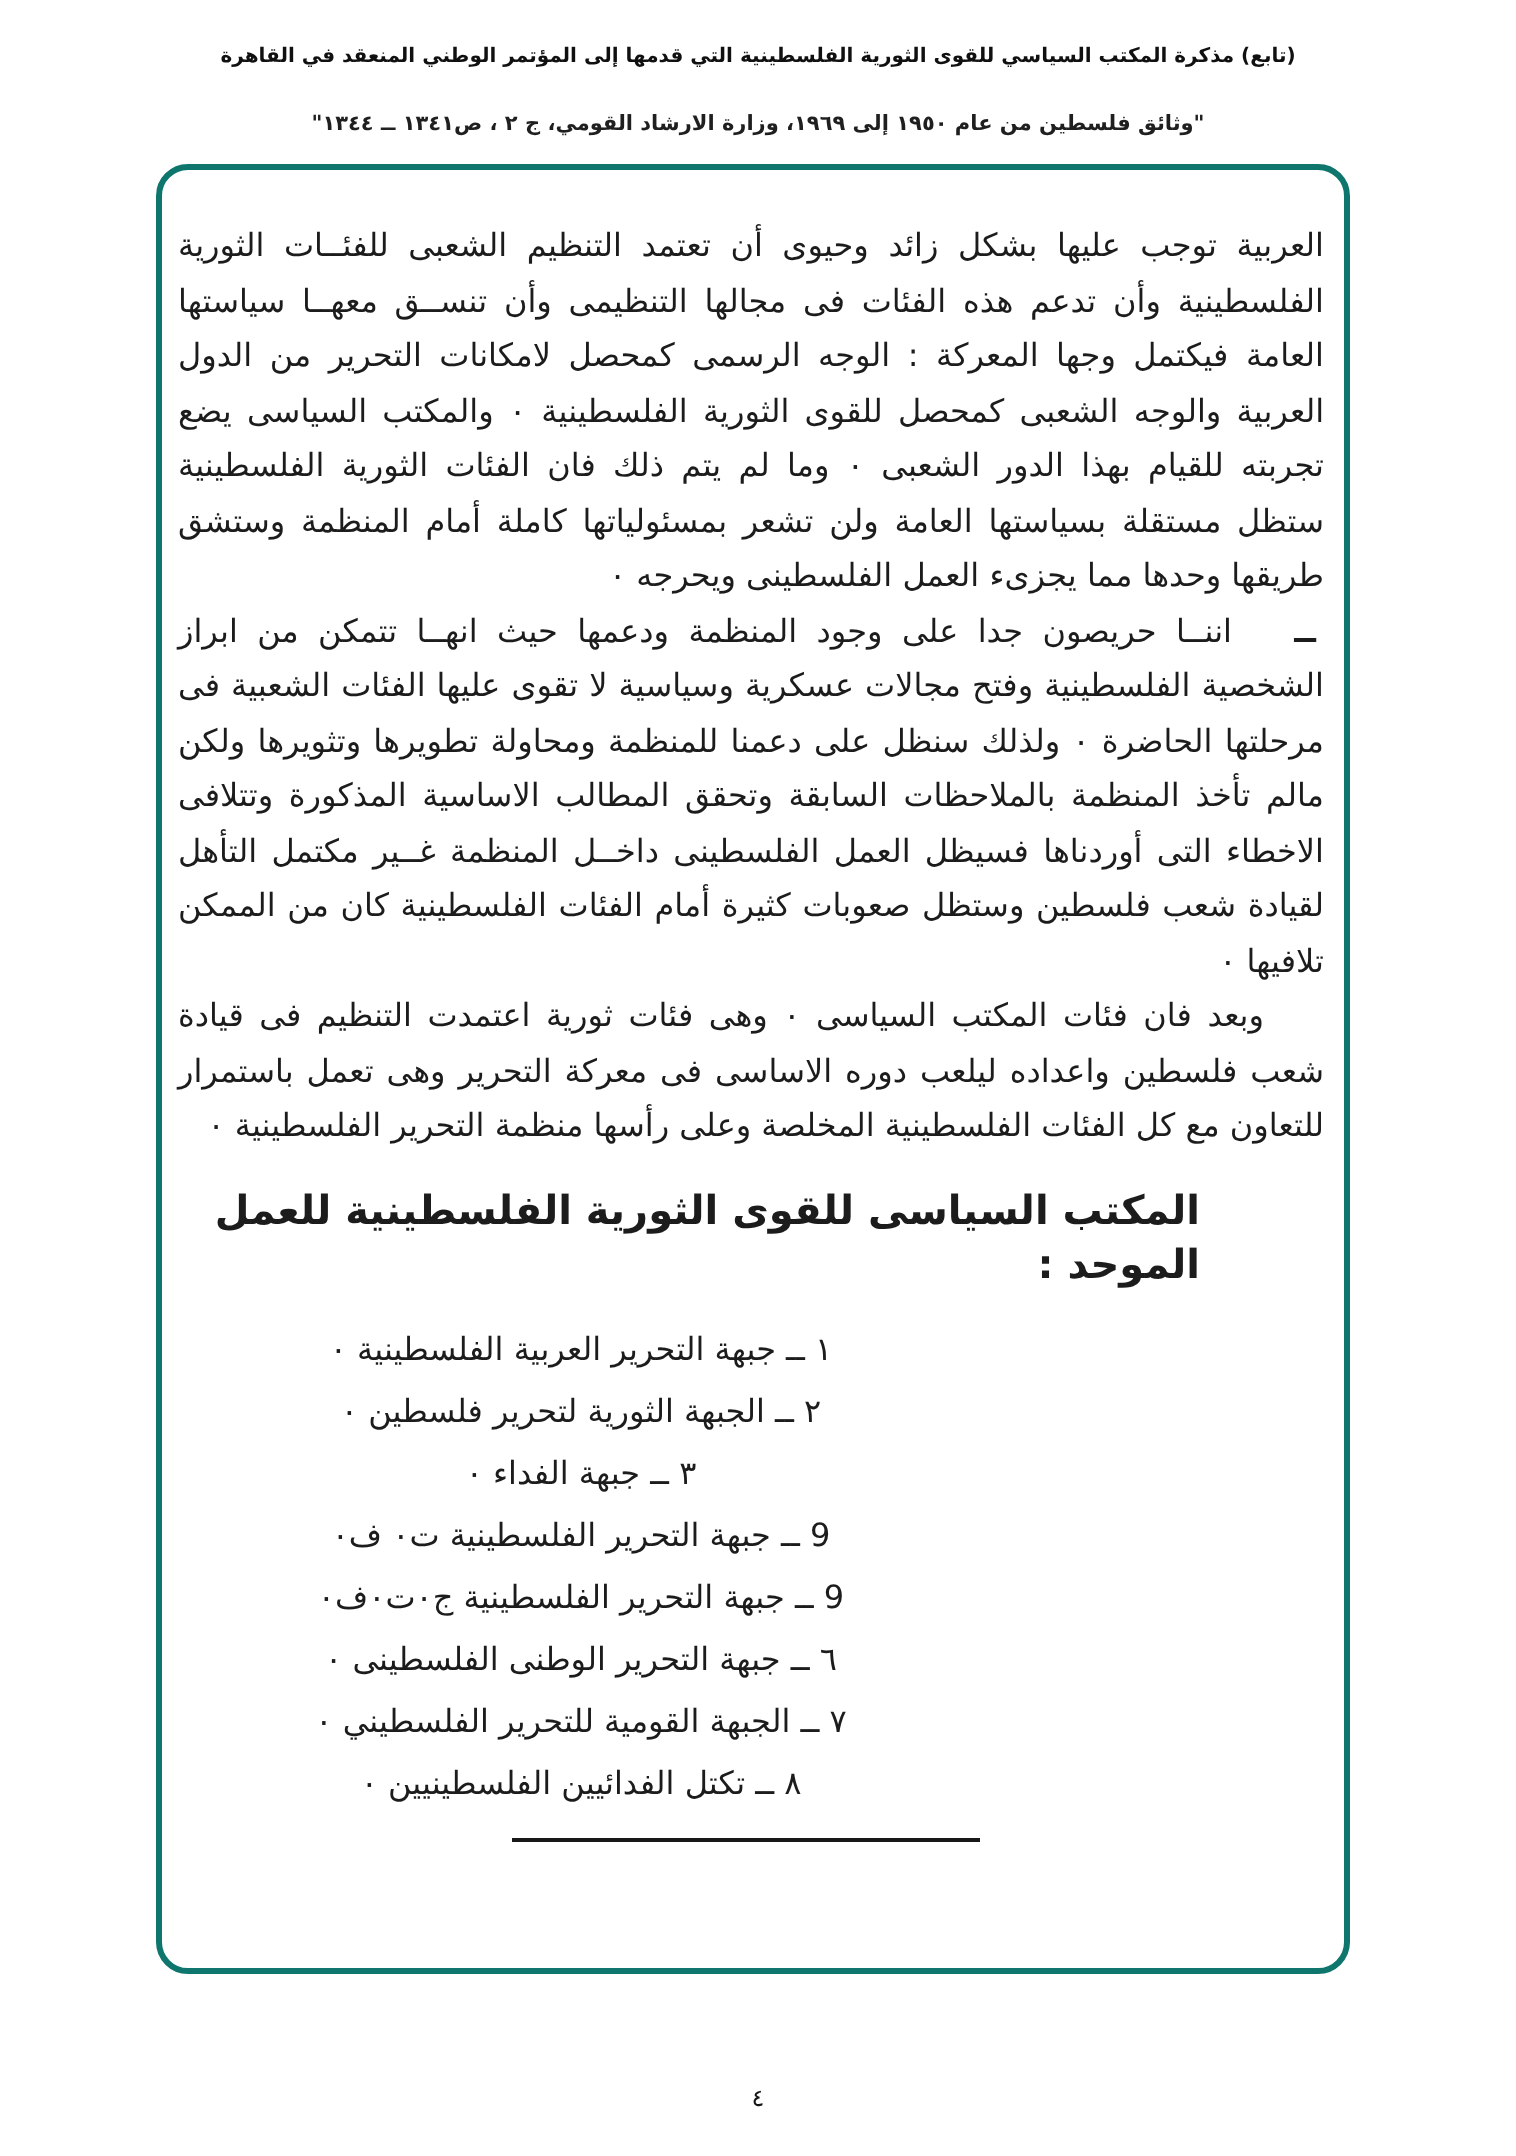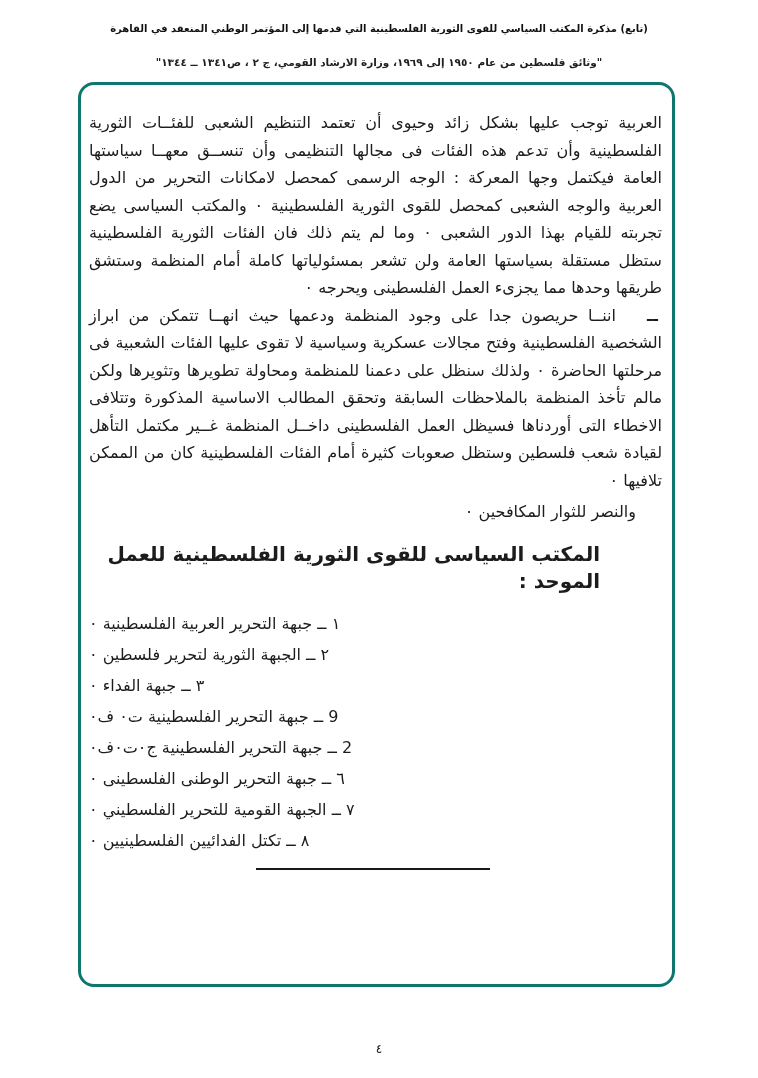--- a/index.html
+++ b/index.html
@@ -80,21 +80,21 @@
     text-align: right;
   }
   .list-heading {
     font-weight: bold;
     font-size: 20px;
     margin: 15px 62px 0 0 !important;
     text-align: right;
   }
   .fronts-list {
     margin: 14px 170px 0 0;
-    text-align: left;
+    text-align: center;
   }
   .front-item {
     line-height: 27px;
     margin-bottom: 4px;
     white-space: nowrap;
   }
   .footnote-divider {
     width: 234px;
     height: 0;
     border-top: 2px solid #181818;
@@ -120,31 +120,31 @@
 <div class="green-box">
   <div class="content">
 
     <p>العربية توجب عليها بشكل زائد وحيوى أن تعتمد التنظيم الشعبى للفئــات الثورية الفلسطينية وأن تدعم هذه الفئات فى مجالها التنظيمى وأن تنســق معهــا سياستها العامة فيكتمل وجها المعركة : الوجه الرسمى كمحصل لامكانات التحرير من الدول العربية والوجه الشعبى كمحصل للقوى الثورية الفلسطينية ٠ والمكتب السياسى يضع تجربته للقيام بهذا الدور الشعبى ٠ وما لم يتم ذلك فان الفئات الثورية الفلسطينية ستظل مستقلة بسياستها العامة ولن تشعر بمسئولياتها كاملة أمام المنظمة وستشق طريقها وحدها مما يجزىء العمل الفلسطينى ويحرجه ٠</p>
 
     <p class="para-2">
       <span class="para-2-dash">ــ</span>
       <span>اننــا حريصون جدا على وجود المنظمة ودعمها حيث انهــا تتمكن من ابراز الشخصية الفلسطينية وفتح مجالات عسكرية وسياسية لا تقوى عليها الفئات الشعبية فى مرحلتها الحاضرة ٠ ولذلك سنظل على دعمنا للمنظمة ومحاولة تطويرها وتثويرها ولكن مالم تأخذ المنظمة بالملاحظات السابقة وتحقق المطالب الاساسية المذكورة وتتلافى الاخطاء التى أوردناها فسيظل العمل الفلسطينى داخــل المنظمة غــير مكتمل التأهل لقيادة شعب فلسطين وستظل صعوبات كثيرة أمام الفئات الفلسطينية كان من الممكن تلافيها ٠</span>
     </p>
 
+    <p class="para-3">وبعد فان فئات المكتب السياسى ٠ وهى فئات ثورية اعتمدت التنظيم فى قيادة شعب فلسطين واعداده ليلعب دوره الاساسى فى معركة التحرير وهى تعمل باستمرار للتعاون مع كل الفئات الفلسطينية المخلصة وعلى رأسها منظمة التحرير الفلسطينية ٠</p>
 
-    <p class="para-victory">والنصر للثوار المكافحين ٠</p>
 
     <p class="list-heading">المكتب السياسى للقوى الثورية الفلسطينية للعمل الموحد :</p>
 
     <div class="fronts-list">
       <div class="front-item">١ ــ جبهة التحرير العربية الفلسطينية ٠</div>
       <div class="front-item">٢ ــ الجبهة الثورية لتحرير فلسطين ٠</div>
       <div class="front-item">٣ ــ جبهة الفداء ٠</div>
       <div class="front-item">9 ــ جبهة التحرير الفلسطينية ت٠ ف٠</div>
-      <div class="front-item">2 ــ جبهة التحرير الفلسطينية ج٠ت٠ف٠</div>
+      <div class="front-item">9 ــ جبهة التحرير الفلسطينية ج٠ت٠ف٠</div>
       <div class="front-item">٦ ــ جبهة التحرير الوطنى الفلسطينى ٠</div>
       <div class="front-item">٧ ــ الجبهة القومية للتحرير الفلسطيني ٠</div>
       <div class="front-item">٨ ــ تكتل الفدائيين الفلسطينيين ٠</div>
     </div>
 
     <div class="footnote-divider"></div>
 
   </div>
 </div>
 

